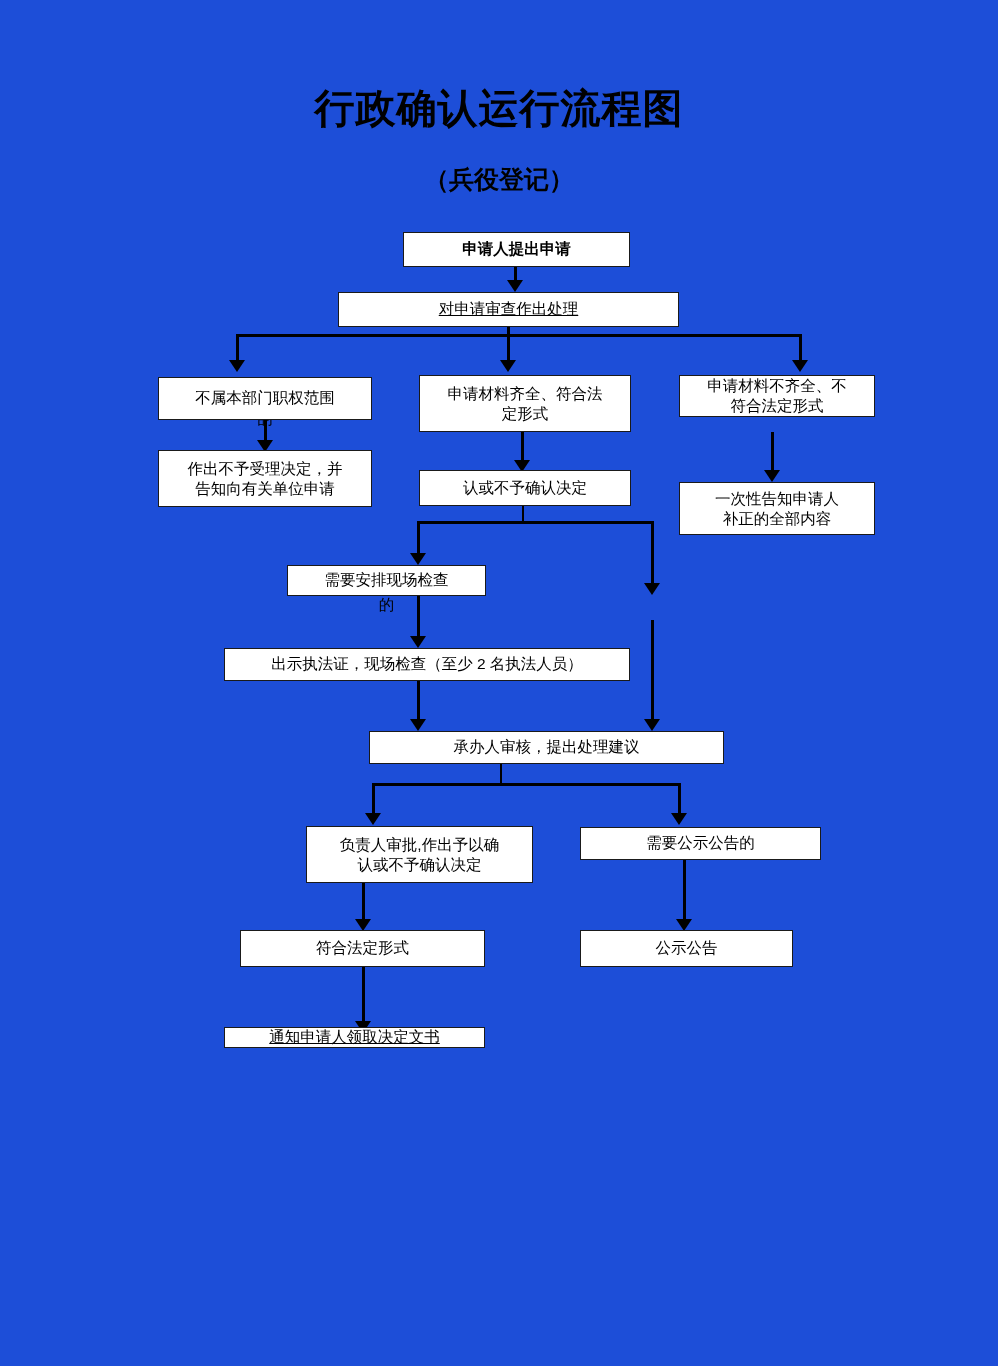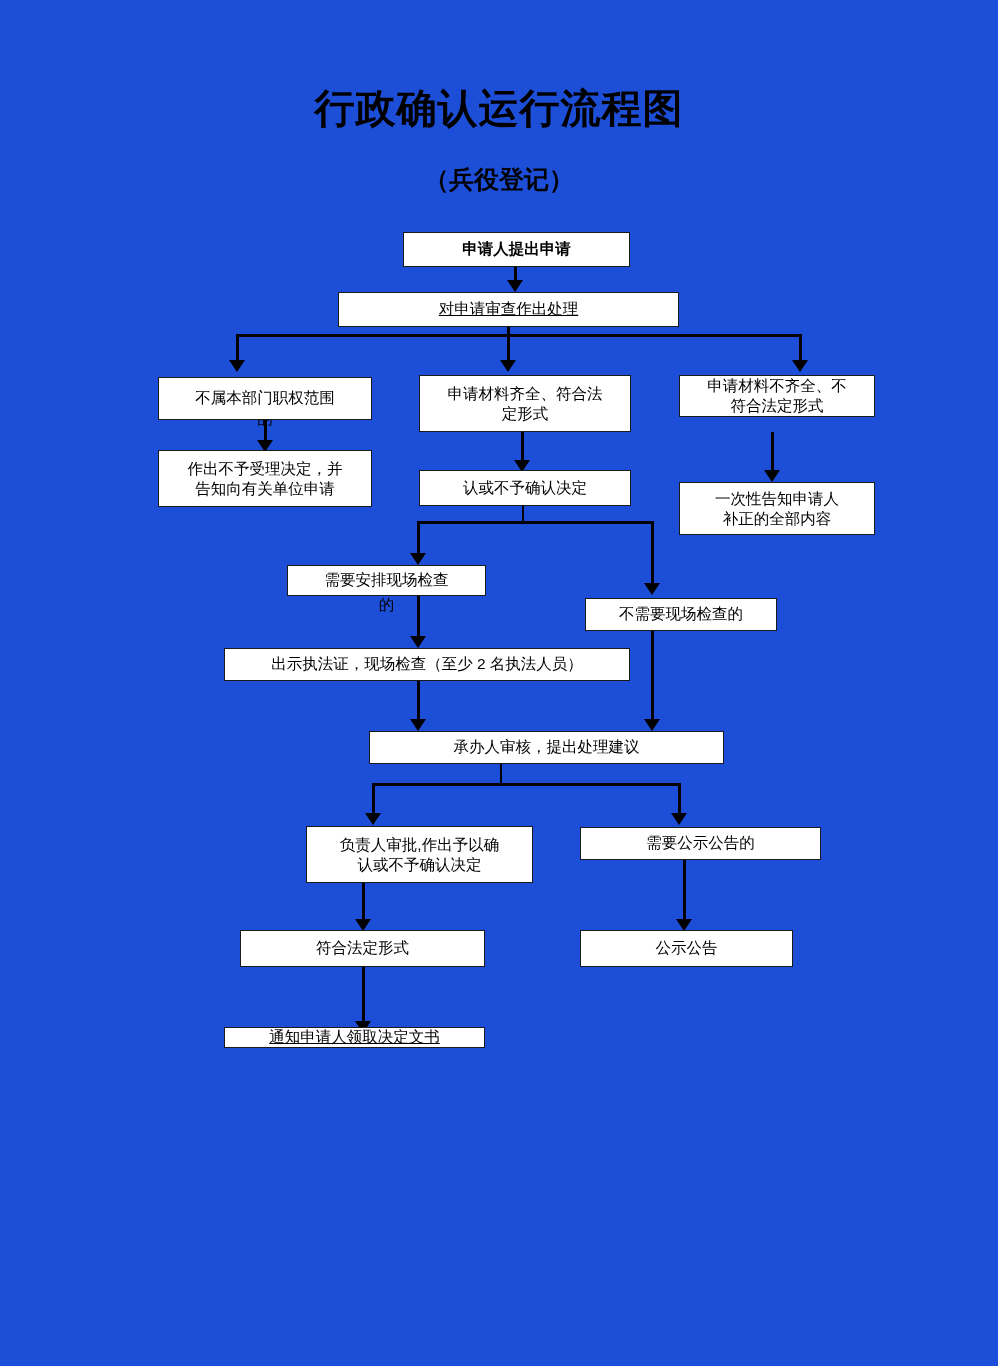--- a/index.html
+++ b/index.html
@@ -175,21 +175,20 @@
 告知向有关单位申请</div>
 
   <div class="node" style="left:419px; top:470px; width:212px; height:36px;">认或不予确认决定</div>
 
   <div class="node two-line" style="left:679px; top:482px; width:196px; height:53px; white-space:pre-line;">一次性告知申请人
 补正的全部内容</div>
 
   <div class="node" style="left:287px; top:565px; width:199px; height:31px;">需要安排现场检查</div>
   <div class="overflow-tail" style="left:287px; top:596px; width:199px;">的</div>
 
-  <div class="node" style="left:585px; top:598px; width:192px; height:33px;">不需要现场检查的</div>
 
   <div class="node" style="left:224px; top:648px; width:406px; height:33px;">出示执法证，现场检查（至少 2 名执法人员）</div>
 
   <div class="node" style="left:337px; top:731px; width:355px; height:33px;margin-left:32px;">承办人审核，提出处理建议</div>
 
   <div class="node two-line" style="left:258px; top:826px; width:227px; height:57px; white-space:pre-line;margin-left:48px;">负责人审批,作出予以确
 认或不予确认决定</div>
 
   <div class="node" style="left:580px; top:827px; width:241px; height:33px;">需要公示公告的</div>
 

